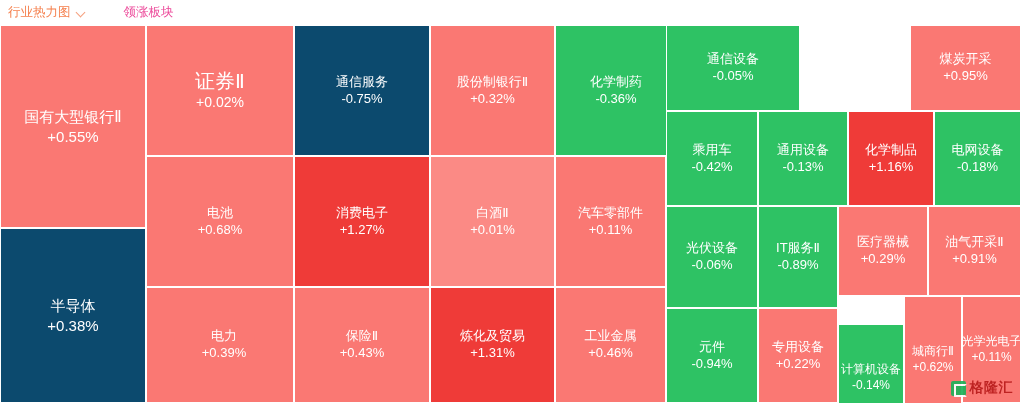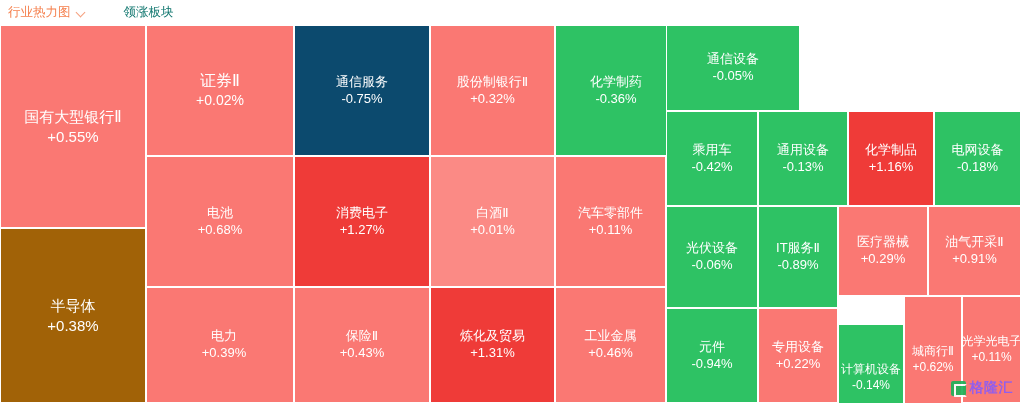--- a/index.html
+++ b/index.html
@@ -27,21 +27,21 @@
   }
   .tab {
     display: flex;
     align-items: center;
     font-size: 12.5px;
     line-height: 1;
     cursor: pointer;
     white-space: nowrap;
   }
   .tab-active { color: #f5804e; margin-left: 8px; }
-  .tab-inactive { color: #0f766e; margin-left: 38px; }
+  .tab-inactive { color: #ec4899; margin-left: 38px; }
   .chev {
     display: inline-block;
     margin-left: 6px;
     width: 9px; height: 9px;
     position: relative;
   }
   .chev::before {
     content: "";
     position: absolute;
     left: 0; top: 1px;
@@ -73,21 +73,21 @@
   .cell .nm {
     white-space: nowrap;
     font-weight: 400;
   }
   .cell .vl {
     white-space: nowrap;
     font-weight: 400;
   }
   .sz-xl .nm { font-size: 15px; }
   .sz-xl .vl { font-size: 15px; }
-  .sz-lg .nm { font-size: 16px; }
+  .sz-lg .nm { font-size: 20px; }
   .sz-lg .vl { font-size: 14px; }
   .sz-md .nm { font-size: 13px; }
   .sz-md .vl { font-size: 13px; }
   .sz-sm .nm { font-size: 12px; }
   .sz-sm .vl { font-size: 12px; }
   
   .watermark {
     position: absolute;
     right: 8px; bottom: 6px;
     display: flex;
@@ -106,21 +106,21 @@
     content: "";
     position: absolute;
     left: 3px; top: 3px;
     width: 9px; height: 9px;
     border: 2px solid #ffffff;
     border-right-color: transparent;
     border-radius: 1px;
   }
   .wm-text {
     font-size: 14px;
-    color: #8b5cf6;
+    color: #b91c1c;
     letter-spacing: 0.5px;
     font-weight: 600;
   }
 </style>
 </head>
 <body>
 
 <div id="app">
 
   <div class="header">
@@ -131,21 +131,21 @@
     <div class="tab tab-inactive">
       <span>领涨板块</span>
     </div>
   </div>
 
   <div class="treemap" id="treemap">
       <div class="cell sz-xl" style="left: 0px; top: 0px; width: 146px; height: 203px; background: rgb(250, 120, 115);">
         <div class="nm">国有大型银行Ⅱ</div>
         <div class="vl">+0.55%</div>
       </div>
-      <div class="cell sz-xl" style="left: 0px; top: 203px; width: 146px; height: 175px; background: #a16207;">
+      <div class="cell sz-xl" style="left: 0px; top: 203px; width: 146px; height: 175px; background: #0c4a6e;">
         <div class="nm">半导体</div>
         <div class="vl">+0.38%</div>
       </div>
       <div class="cell sz-lg" style="left: 146px; top: 0px; width: 148px; height: 131px; background: rgb(250, 120, 115);">
         <div class="nm">证券Ⅱ</div>
         <div class="vl">+0.02%</div>
       </div>
       <div class="cell sz-md" style="left: 146px; top: 131px; width: 148px; height: 131px; background: rgb(250, 120, 115);">
         <div class="nm">电池</div>
         <div class="vl">+0.68%</div>
@@ -186,20 +186,24 @@
         <div class="nm">汽车零部件</div>
         <div class="vl">+0.11%</div>
       </div>
       <div class="cell sz-md" style="left: 555px; top: 262px; width: 111px; height: 116px; background: rgb(250, 120, 115);">
         <div class="nm">工业金属</div>
         <div class="vl">+0.46%</div>
       </div>
       <div class="cell sz-md" style="left: 666px; top: 0px; width: 134px; height: 86px; background: rgb(46, 194, 100);">
         <div class="nm">通信设备</div>
         <div class="vl">-0.05%</div>
+      </div>
+      <div class="cell sz-md" style="left: 910px; top: 0px; width: 111px; height: 86px; background: rgb(250, 120, 115);">
+        <div class="nm">煤炭开采</div>
+        <div class="vl">+0.95%</div>
       </div>
       <div class="cell sz-md" style="left: 666px; top: 86px; width: 92px; height: 95px; background: rgb(46, 194, 100);">
         <div class="nm">乘用车</div>
         <div class="vl">-0.42%</div>
       </div>
       <div class="cell sz-md" style="left: 758px; top: 86px; width: 90px; height: 95px; background: rgb(46, 194, 100);">
         <div class="nm">通用设备</div>
         <div class="vl">-0.13%</div>
       </div>
       <div class="cell sz-md" style="left: 848px; top: 86px; width: 86px; height: 95px; background: rgb(239, 59, 56);">

